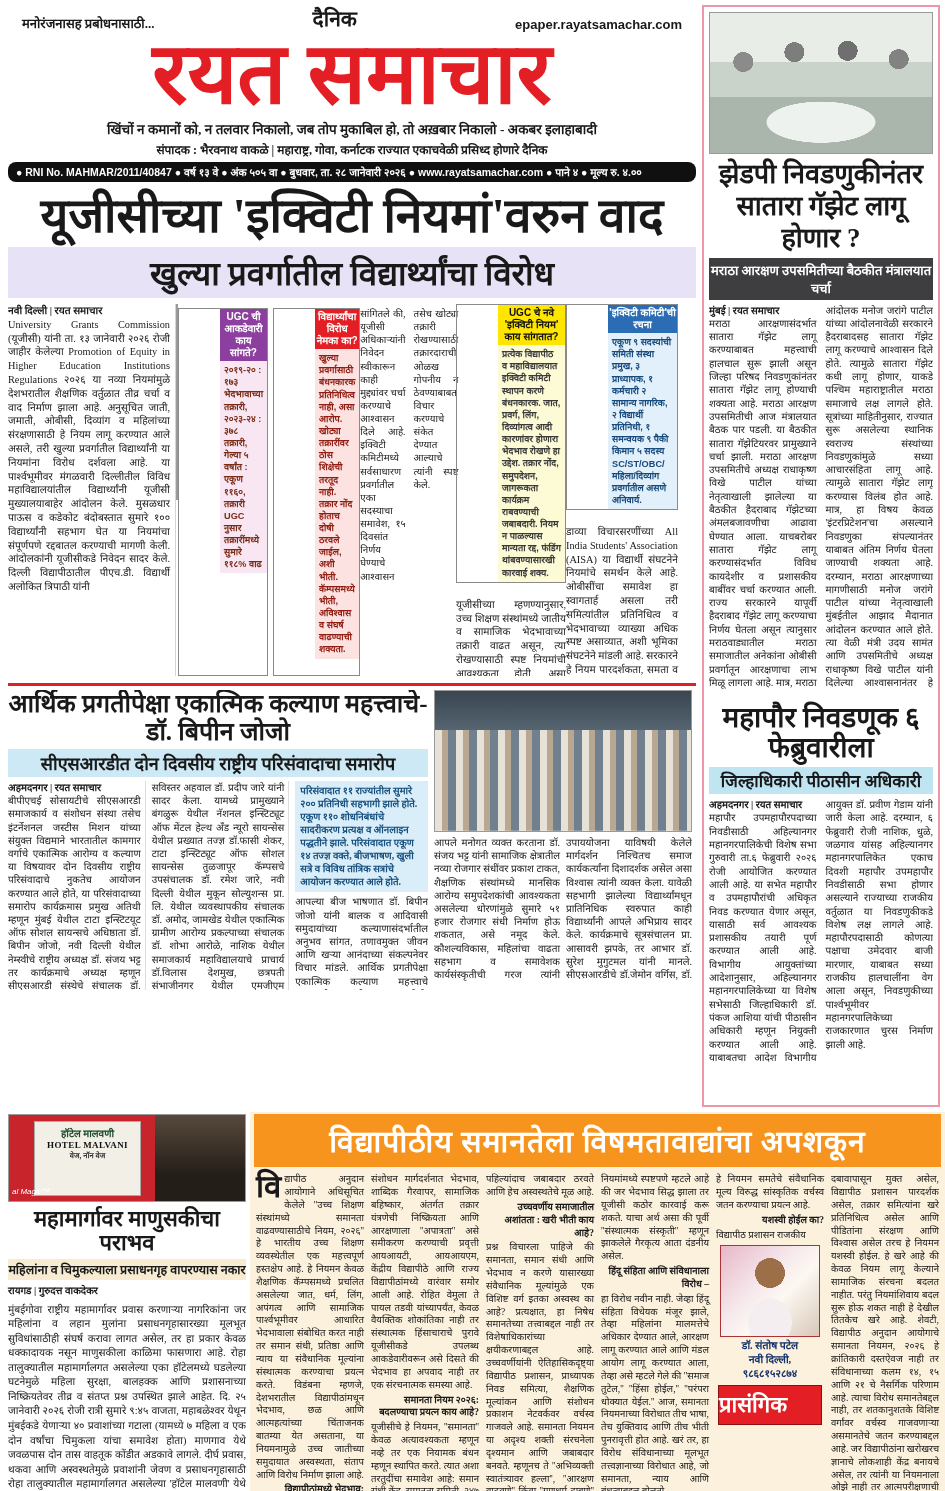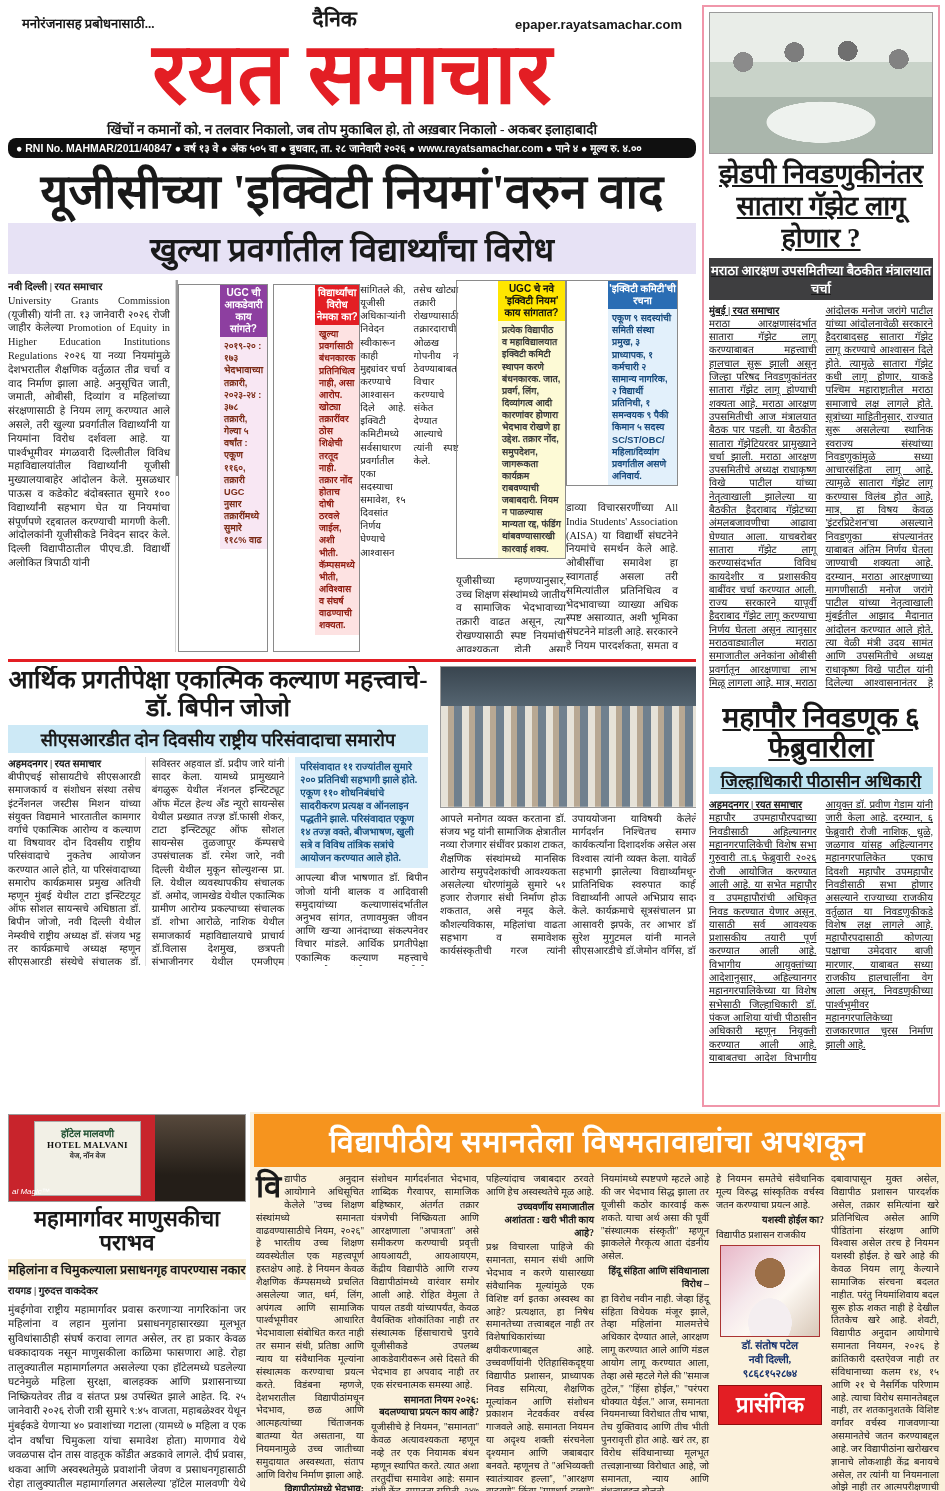--- a/index.html
+++ b/index.html
@@ -45,36 +45,36 @@
   .box-purple .bb{background:#f8e7f3;color:#7a2b16;}
   .box-red .bt{background:var(--brand-red,#e31e24);color:#fff;}
   .box-red .bb{background:#fde2e2;color:#8f1d12;}
   .box-yellow .bt{background:var(--yellow-box,#ffe600);color:#111;}
   .box-yellow .bb{background:#fdfad6;color:#3a3a3a;}
   .box-blue .bt{background:var(--blue-box,#2a6db4);color:#fff;}
   .box-blue .bb{background:#e2f0fb;color:#174a7c;}
   .mt3{margin-top:15px;}
   .red-rule{border:0;border-top:3px solid var(--brand-red,#e31e24);margin:7px 0 4px;}
   
-  .sem{display:flex;gap:12px;height:300px;overflow:hidden;}
+  .sem{display:flex;gap:6px;height:300px;overflow:hidden;}
   .sem-left{width:420px;flex:none;}
   .sem-head{font-size:25px;font-weight:bold;text-align:center;line-height:1.12;margin-bottom:3px;}
   .sem-sub{background:var(--sem-subhead-bg,#cde9f6);font-size:18px;font-weight:bold;text-align:center;padding:2px 0;margin-bottom:4px;}
   .sem-cols{display:flex;gap:6px;font-size:10px;line-height:1.32;height:232px;overflow:hidden;text-align:justify;}
   .sem-col{flex:1;border-right:1px solid #ddd;padding-right:4px;}
   .sem-col:last-child{border-right:0;padding-right:0;}
   .sem-box{background:var(--sem-box-bg,#daeefa);color:#17507e;font-weight:bold;padding:4px 5px;font-size:9.8px;margin-bottom:3px;text-align:left;}
   .sem-right{width:258px;flex:none;}
   .photo-group{height:142px;margin-bottom:4px;
     background-image:repeating-linear-gradient(90deg,#e6e2d8 0 7px,#b8a893 7px 13px,#70808e 13px 21px),linear-gradient(#39454f,#556571);
     background-size:100% 72%,100% 28%;background-position:bottom,top;background-repeat:no-repeat;}
   .sem-cols2{display:flex;gap:6px;font-size:10px;line-height:1.32;height:146px;overflow:hidden;text-align:justify;}
   .sem-col2{flex:1;}
   
-  .sb-wrap{border:2px solid var(--sidebar-border,#f096aa);padding:5px;background:#fff;text-decoration:underline;}
+  .sb-wrap{border:2px solid var(--sidebar-border,#f096aa);padding:5px;background:#fff;}
   .photo-meeting{height:142px;margin-bottom:5px;
     background:
       radial-gradient(circle 10px at 15% 35%, #8b8b8b 0 99%, transparent 100%),
       radial-gradient(circle 10px at 38% 28%, #7d7d7d 0 99%, transparent 100%),
       radial-gradient(circle 10px at 62% 27%, #6f6f6f 0 99%, transparent 100%),
       radial-gradient(circle 10px at 85% 33%, #828282 0 99%, transparent 100%),
       radial-gradient(ellipse 90px 34px at 50% 78%, #eef2ee 0 60%, transparent 61%),
       linear-gradient(180deg,#e9ede8 0 35%,#c9d3c9 35% 60%,#aab6ac 60% 100%);}
   .sb1-head{font-size:27px;font-weight:bold;text-align:center;line-height:1.18;margin:2px 0 3px;}
   .sb1-sub{background:var(--sb1-subhead-bg,#3e3e40);color:#fff;font-size:13px;font-weight:bold;text-align:center;padding:3px 0;margin-bottom:4px;}
@@ -102,38 +102,39 @@
   .op-cols{display:flex;gap:7px;padding:6px 2px;font-size:9.6px;line-height:1.34;height:412px;overflow:hidden;text-align:justify;}
   .op-col{flex:1;}
   .op-h{font-weight:bold;margin:2px 0;text-align:right;}
   .dropcap{float:left;font-size:31px;line-height:27px;font-weight:bold;padding-right:3px;}
   .author-photo{height:92px;margin:4px 4px 2px;border:1px solid #a33;
     background:
       radial-gradient(circle 15px at 50% 30%, #9c6f48 0 99%, transparent 100%),
       radial-gradient(ellipse 36px 40px at 50% 85%, #f4eef0 0 60%, transparent 61%),
       linear-gradient(135deg,#e8b7c8,#f5e8ec 40%,#fdf8f2 60%,#d8c8b8);}
   .author-cap{text-align:center;font-weight:bold;color:#15306b;font-size:10.5px;line-height:1.3;}
-  .op-tag{background:var(--brand-red,#e31e24);color:#fff;font-size:22px;font-weight:bold;text-align:center;margin:5px 2px;padding:4px 0;border:1px solid #8d0f0f;}
+  .op-tag{background:var(--brand-red,#e31e24);color:#fff;font-size:22px;font-weight:bold;text-align:left;margin:5px 2px;padding:4px 0;border:1px solid #8d0f0f;}
 </style>
 </head>
 <body>
 
 <div class="page">
 
   <div class="top">
     <div class="main-left">
 
       <div>
         <div class="mh-top">
           <span class="mh-slogan">मनोरंजनासह प्रबोधनासाठी...</span>
           <span class="mh-daily">दैनिक</span>
           <span class="mh-epaper">epaper.rayatsamachar.com</span>
         </div>
         <div class="mh-title">रयत समाचार</div>
         <div class="mh-tagline">खिंचों न कमानों को, न तलवार निकालो, जब तोप मुकाबिल हो, तो अख़बार निकालो - अकबर इलाहाबादी</div>
+        <div class="mh-editor">संपादक : भैरवनाथ वाकळे | महाराष्ट्र, गोवा, कर्नाटक राज्यात एकाचवेळी प्रसिध्द होणारे दैनिक</div>
         <div class="info-bar">● RNI No. MAHMAR/2011/40847 ● वर्ष १३ वे ● अंक ५०५ वा ● बुधवार, ता. २८ जानेवारी २०२६ ● www.rayatsamachar.com ● पाने ४ ● मूल्य रु. ४.००</div>
       </div>
 
       <div>
         <div class="lead-headline">यूजीसीच्या 'इक्विटी नियमां'वरुन वाद</div>
         <div class="lead-subhead">खुल्या प्रवर्गातील विद्यार्थ्यांचा विरोध</div>
         <div class="lead-body">
           <div class="lead-c1">
             <div class="dateline">नवी दिल्ली | रयत समाचार</div>
             <div>University Grants Commission (यूजीसी) यांनी ता. १३ जानेवारी २०२६ रोजी जाहीर केलेल्या Promotion of Equity in Higher Education Institutions Regulations २०२६ या नव्या नियमांमुळे देशभरातील शैक्षणिक वर्तुळात तीव्र चर्चा व वाद निर्माण झाला आहे. अनुसूचित जाती, जमाती, ओबीसी, दिव्यांग व महिलांच्या संरक्षणासाठी हे नियम लागू करण्यात आले असले, तरी खुल्या प्रवर्गातील विद्यार्थ्यांनी या नियमांना विरोध दर्शवला आहे. या पार्श्वभूमीवर मंगळवारी दिल्लीतील विविध महाविद्यालयांतील विद्यार्थ्यांनी यूजीसी मुख्यालयाबाहेर आंदोलन केले. मुसळधार पाऊस व कडेकोट बंदोबस्तात सुमारे १०० विद्यार्थ्यांनी सहभाग घेत या नियमांचा संपूर्णपणे रद्दबातल करण्याची मागणी केली. आंदोलकांनी यूजीसीकडे निवेदन सादर केले. दिल्ली विद्यापीठातील पीएच.डी. विद्यार्थी अलोकित त्रिपाठी यांनी</div>

